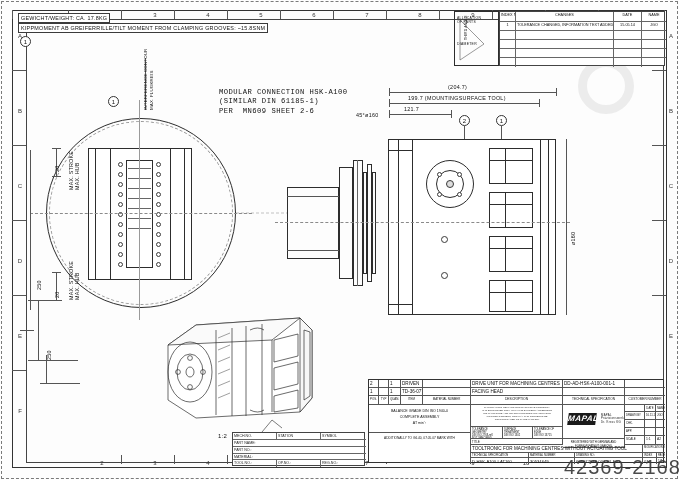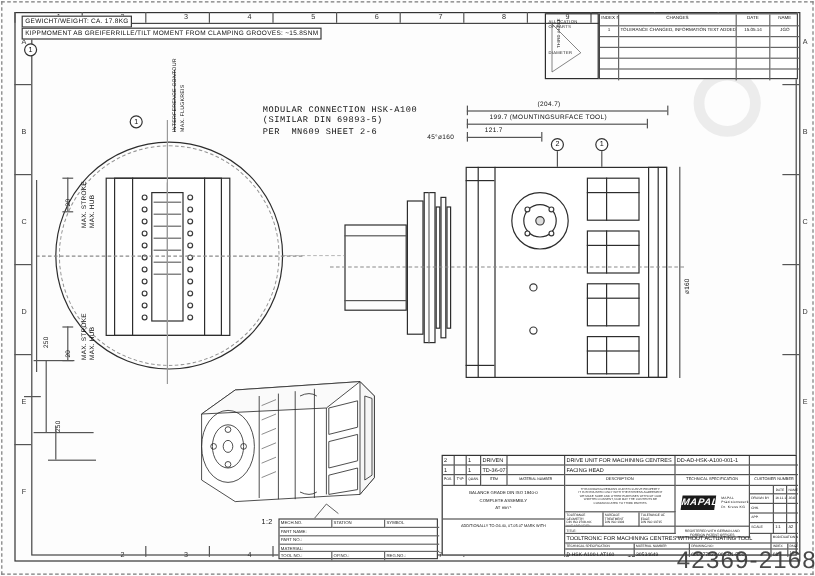--- a/index.html
+++ b/index.html
@@ -455,21 +455,21 @@
     <div class="rect" style="left:540px; top:139px; width:16px; height:176px;"></div>
     <div class="ln vln" style="left:548px; top:139px; height:176px;"></div>
 
     <div class="center-h" style="left:275px; top:222px; width:295px;"></div>
 
     <div class="ln vln thin" style="left:566px; top:139px; height:176px;"></div>
     <div class="vtxt" style="left:570px; top:245px; font-size:5.4px;">ø160</div>
   </div>
 
   <div class="big-note" style="left:219px; top:88px;">MODULAR CONNECTION HSK-A100
-(SIMILAR DIN 69893-5)
+(SIMILAR DIN 61185-1)
 PER  MN609 SHEET 2-6</div>
 
   <div>
     <svg class="svgwrap" viewBox="0 0 679 480">
       <g stroke="#2d2d2d" stroke-width="0.7" fill="none">
 
         <path d="M168,345 L196,325 L300,318 L312,330 L312,398 L300,412 L196,418 L168,400 Z" fill="#ffffff"></path>
 
         <path d="M168,345 L196,325 L300,318 L272,340 Z" fill="#fafafa"></path>
 

